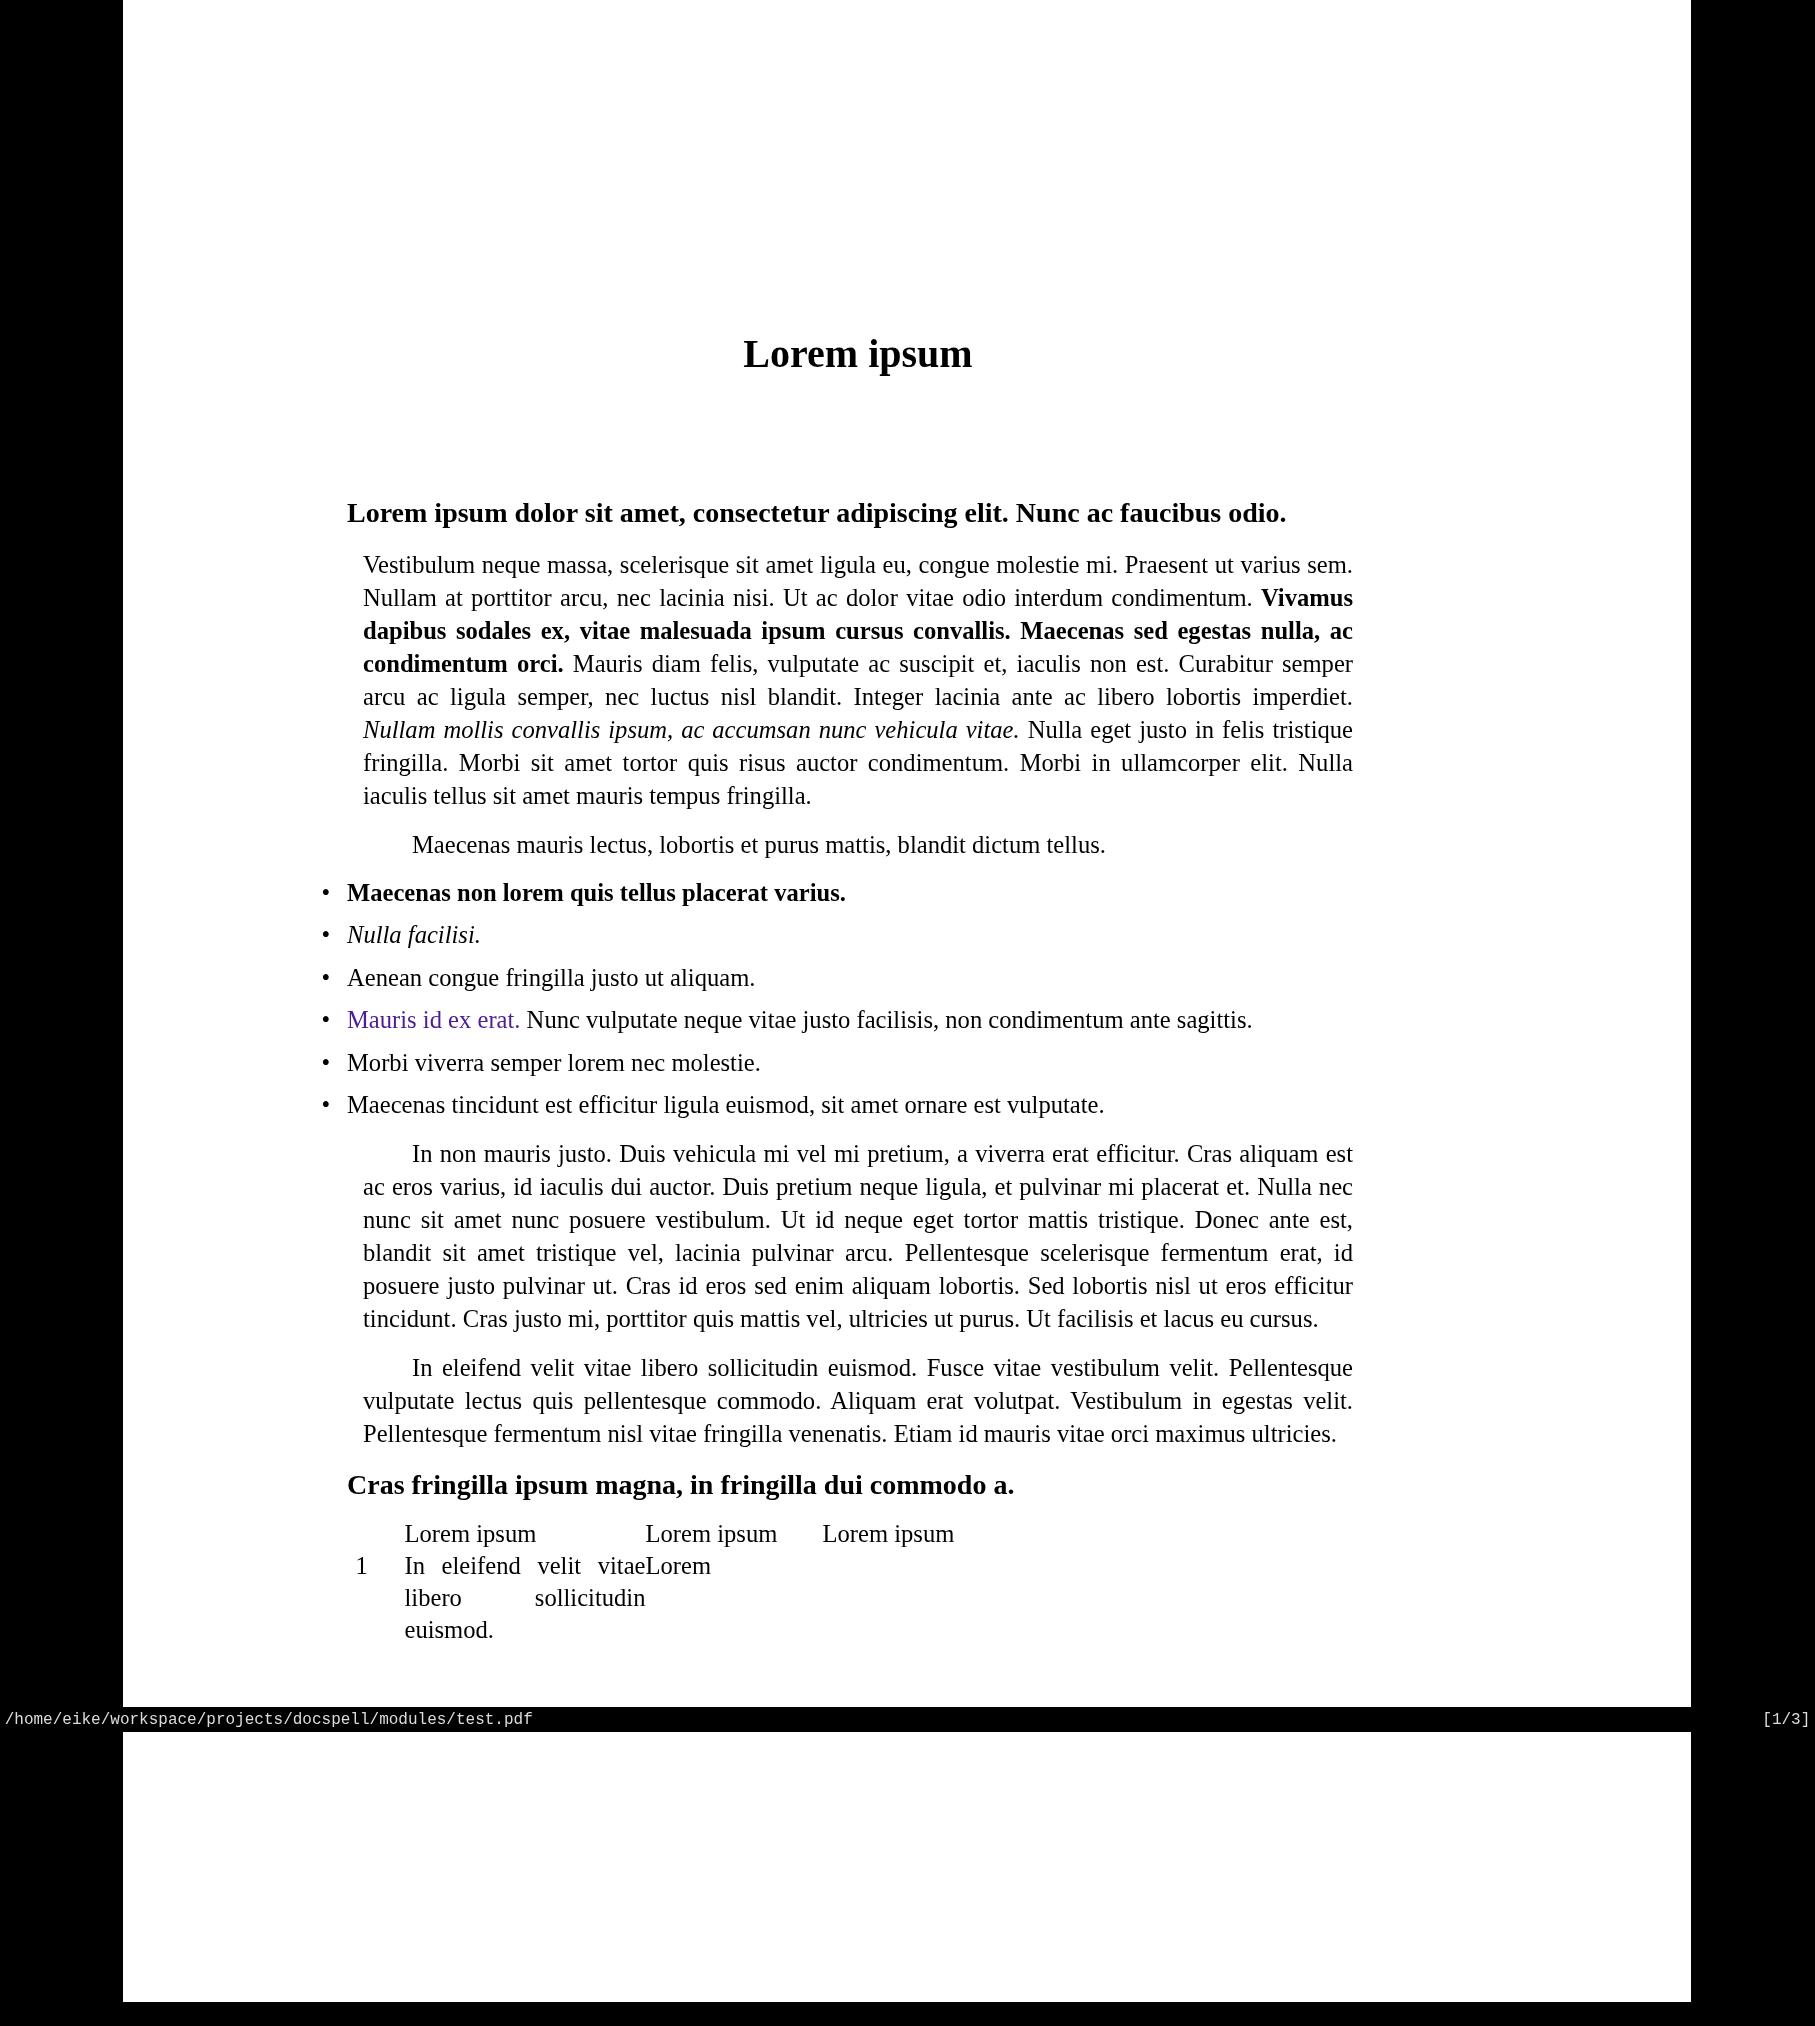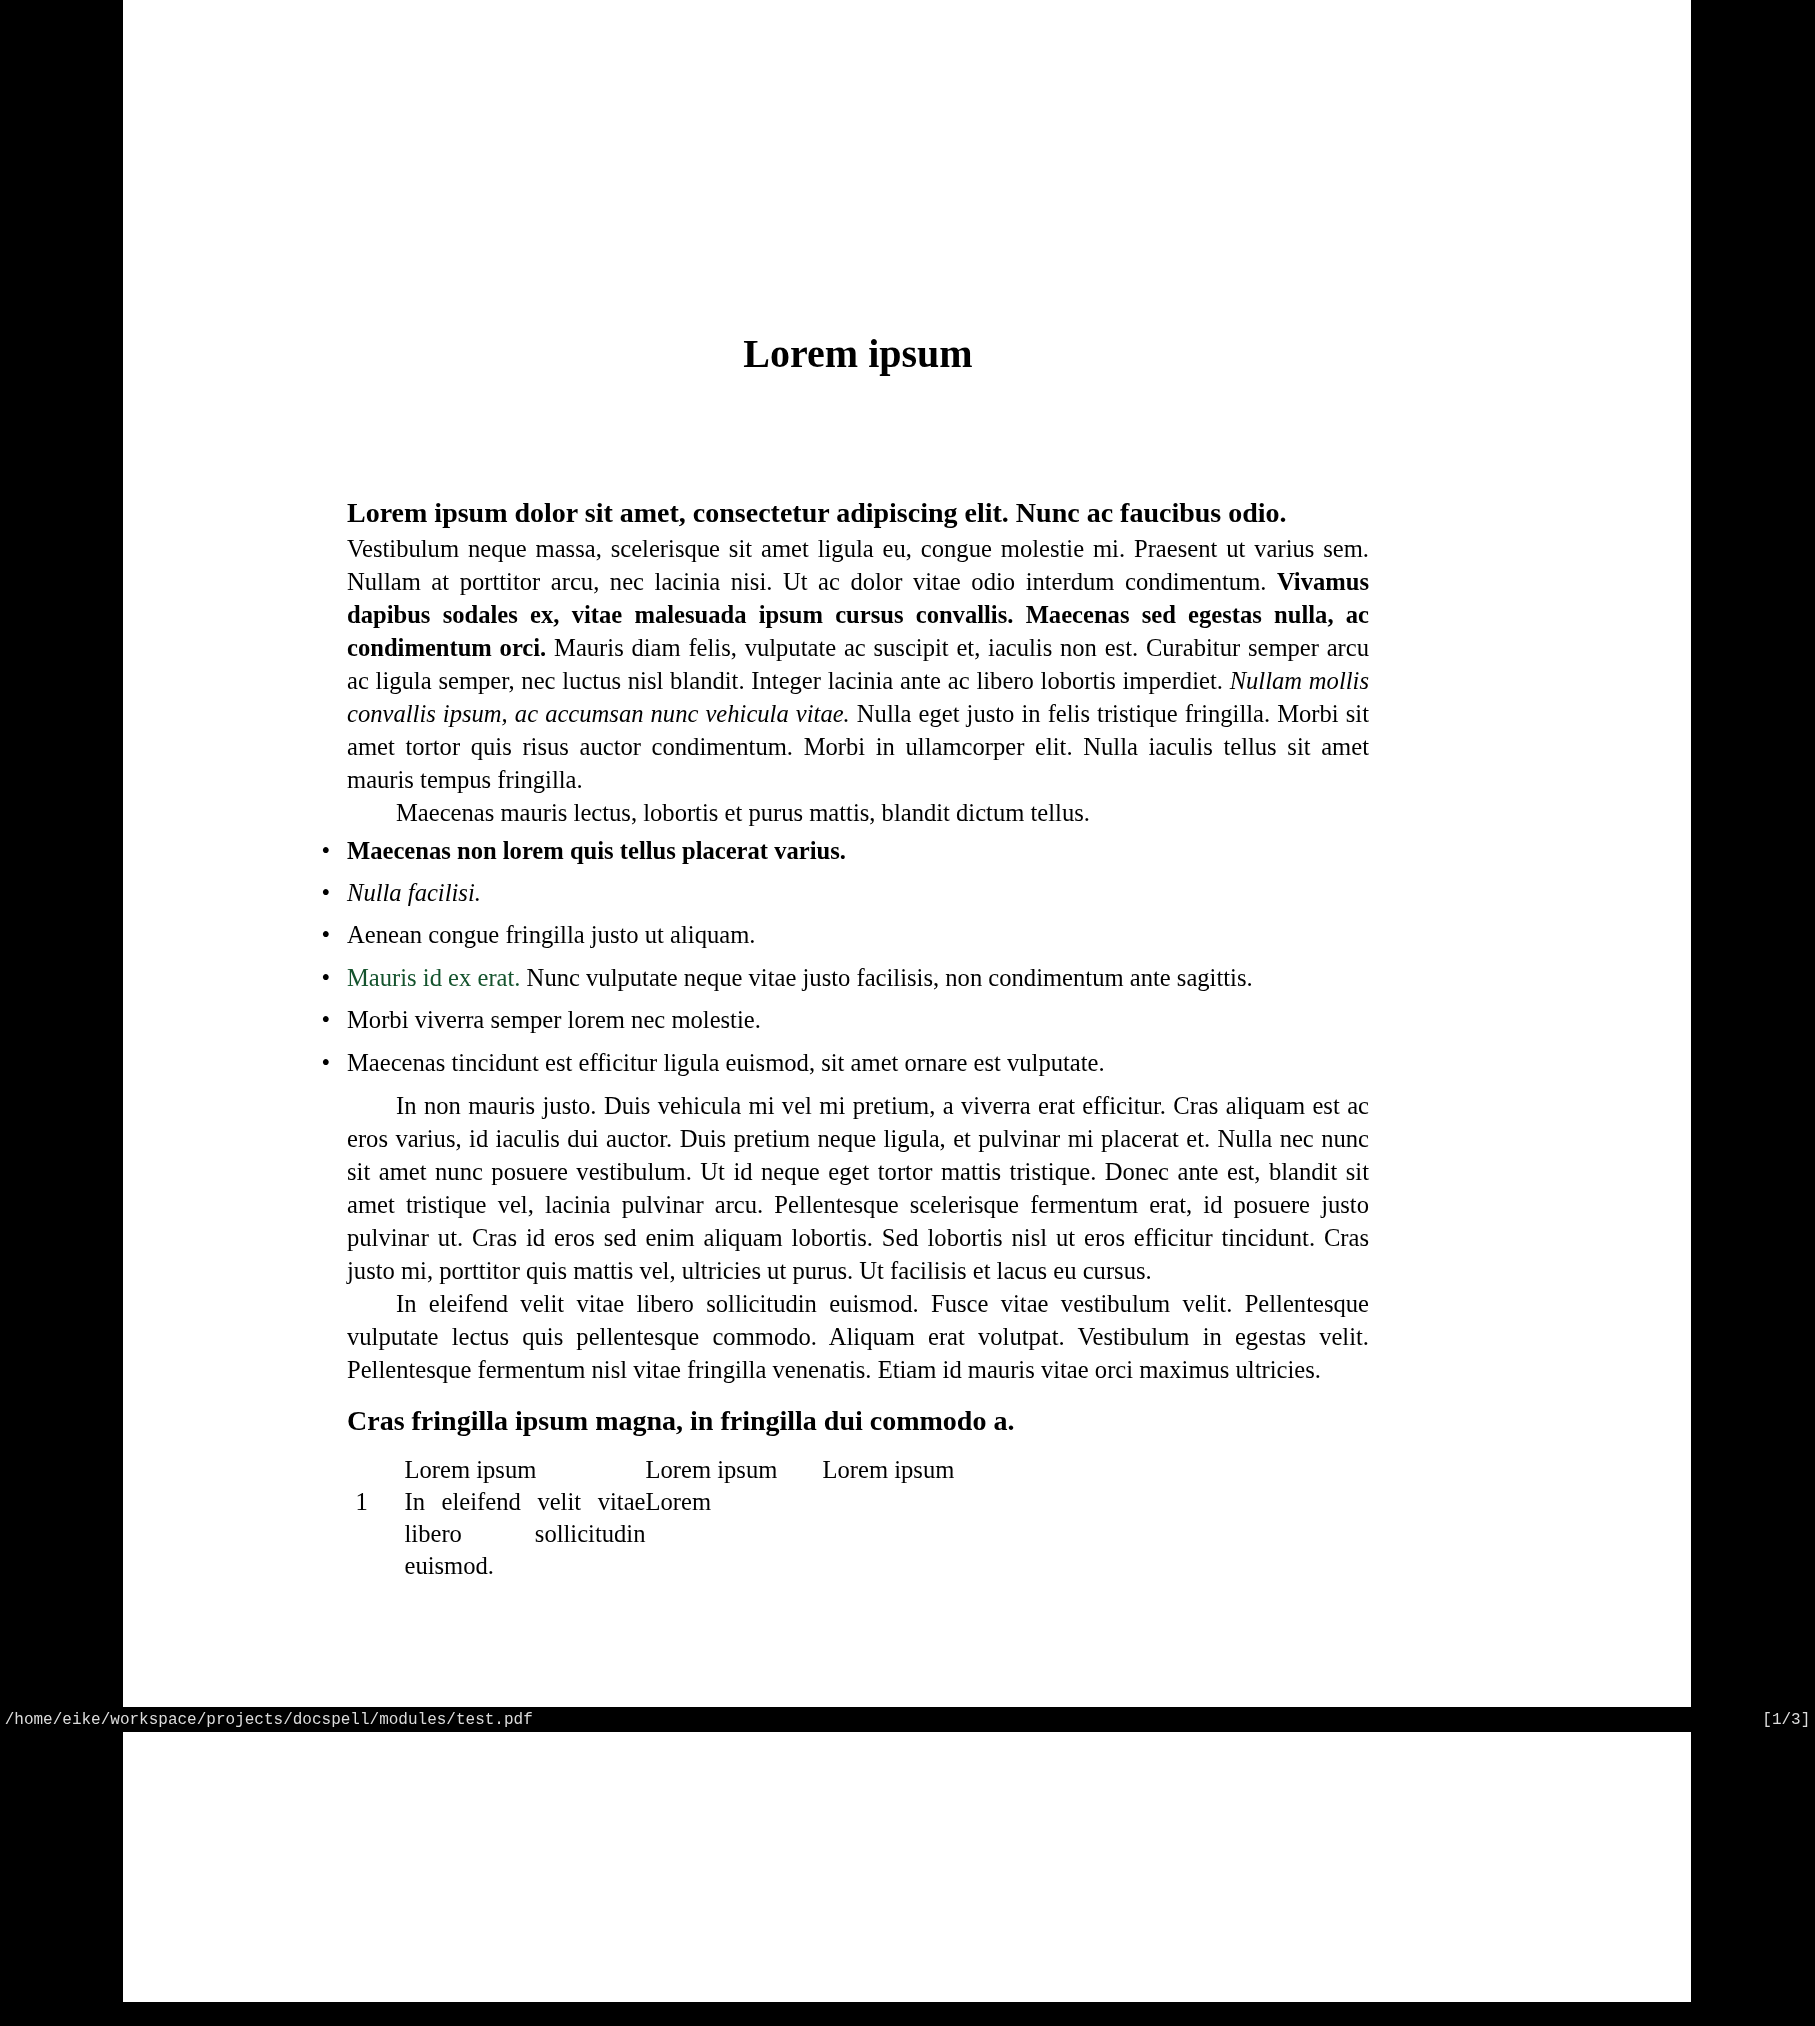--- a/index.html
+++ b/index.html
@@ -44,21 +44,21 @@
     font-size: 28px;
     font-weight: bold;
     line-height: 38px;
     text-align: left;
   }
   .sec-1 { margin-top: 119px; }
   .sec-2 { margin-top: 16px; }
   p.body {
     font-size: 24.6px;
     line-height: 33px;
-    margin: 0;
+    margin: 16px;
     text-align: justify;
   }
   .para-1 { margin-top: 5.7px; }
   .indent-para {
     margin-top: 5.7px;
     padding-left: 49px;
     text-align: left;
   }
   ul.bullet-list {
     list-style: none;
@@ -78,21 +78,21 @@
     top: 0;
   }
   .chart-line {
     margin-top: 9.5px;
     font-size: 24.6px;
     line-height: 32px;
     text-align: left;
   }
   .para-3 { margin-top: 11.4px; text-indent: 49px; }
   .para-4 { margin-top: 13.2px; text-indent: 49px; }
-  .link { color: #14532d; }
+  .link { color: #4c1d95; }
   .doc-table {
     margin: 14px 0 0 8.5px;
     display: grid;
     grid-template-columns: 49px 241px 177px 208px;
     font-size: 24.6px;
     line-height: 32px;
   }
   .doc-table .cell { text-align: left; }
   .doc-table .cell.justify { text-align: justify; }
   .statusbar {

